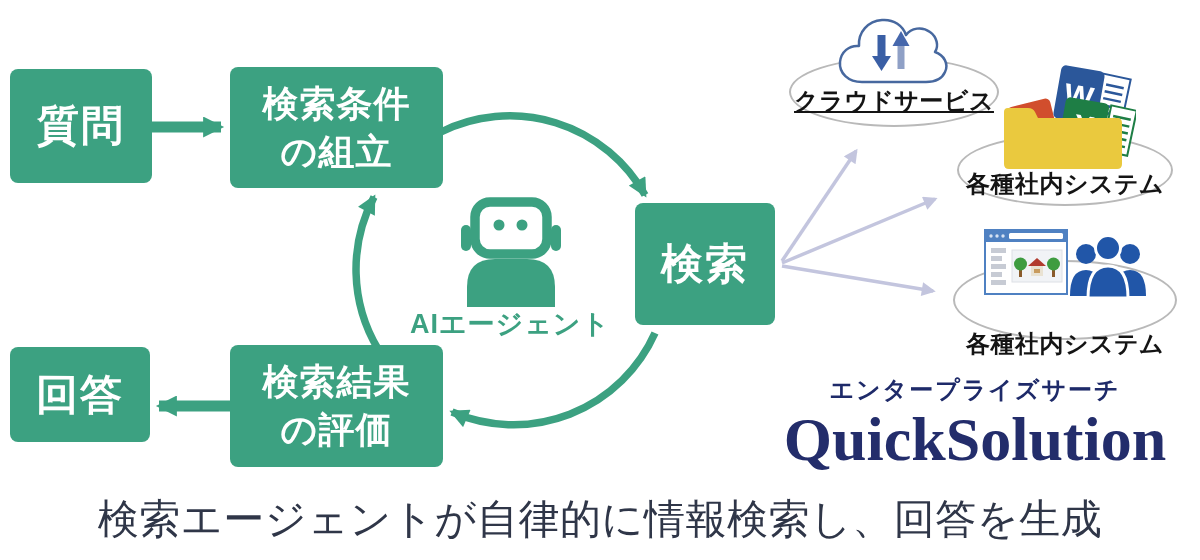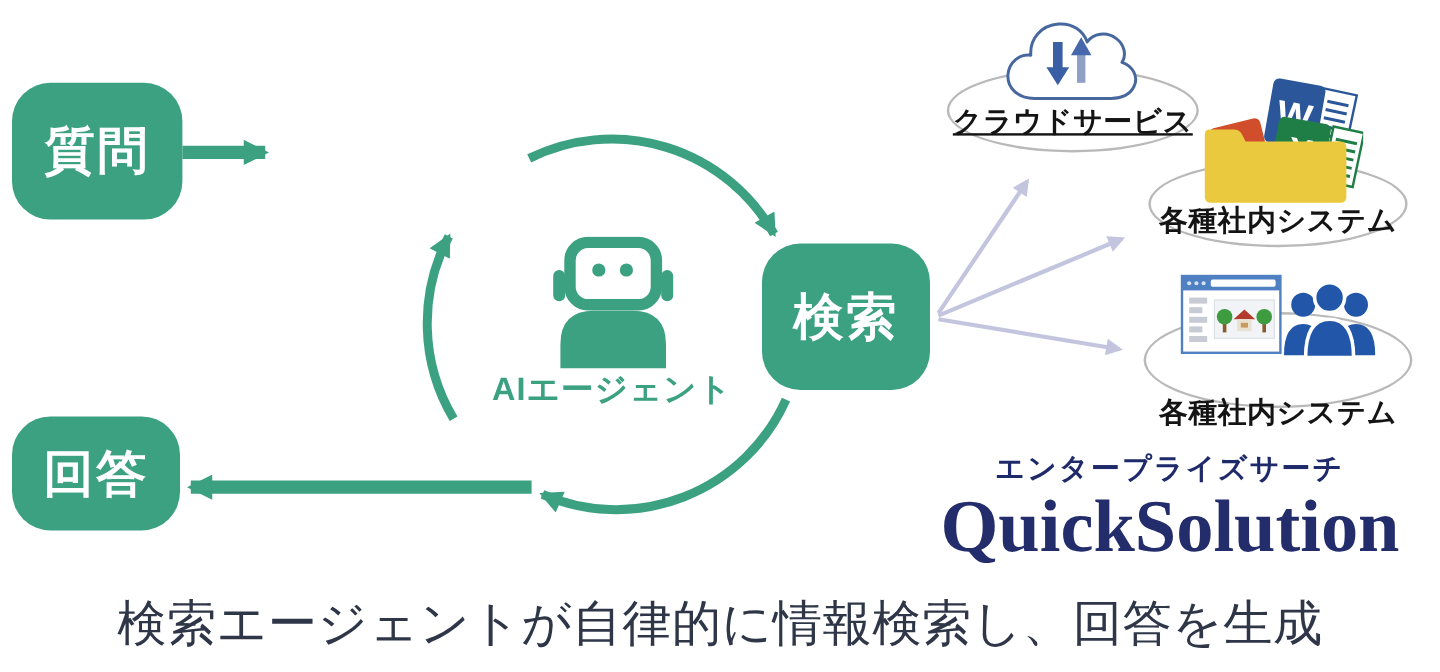--- a/index.html
+++ b/index.html
@@ -2,21 +2,21 @@
 <html><head>
 <meta charset="utf-8">
 <style>
   html,body{margin:0;padding:0;background:#fff;}
   #canvas{
     position:relative;width:1200px;height:560px;background:#ffffff;overflow:hidden;
     font-family:"Liberation Sans","DejaVu Sans",sans-serif;
   }
   #connectors{position:absolute;left:0;top:0;z-index:1;}
   .gbox{
-    position:absolute;z-index:2;background:#3CA181;border-radius:32px;
+    position:absolute;z-index:2;background:#3CA181;border-radius:8px;
     display:flex;flex-direction:column;align-items:center;justify-content:center;
     color:#ffffff;font-weight:700;text-align:center;line-height:1.32;
   }
   .gbox.single{font-size:42px;letter-spacing:2px;}
   .gbox.double{font-size:36px;letter-spacing:1px;}
   #box-question{left:10px;top:69px;width:142px;height:114px;}
   #box-conditions{left:230px;top:67px;width:213px;height:121px;}
   #box-search{left:635px;top:203px;width:140px;height:122px;text-align:center;}
   #box-answer{left:10px;top:347px;width:140px;height:95px;}
   #box-evaluation{left:230px;top:345px;width:213px;height:122px;}
@@ -78,22 +78,30 @@
     <path d="M655 333 A155 155 0 0 1 452 412" stroke="#3CA181" stroke-width="7.5" fill="none" marker-end="url(#mGreen)"></path>
     <path d="M378 349 A155 155 0 0 1 374 197" stroke="#3CA181" stroke-width="7.5" fill="none" marker-end="url(#mGreen)"></path>
     <path d="M782 261 L856 151" stroke="#C3C5DE" stroke-width="3.5" fill="none" marker-end="url(#mLav)"></path>
     <path d="M782 263 L935 199" stroke="#C3C5DE" stroke-width="3.5" fill="none" marker-end="url(#mLav)"></path>
     <path d="M782 266 L933 291" stroke="#C3C5DE" stroke-width="3.5" fill="none" marker-end="url(#mLav)"></path>
   </svg>
 
   <div id="box-question" class="gbox single">
     <span>質問</span>
   </div>
+  <div id="box-conditions" class="gbox double">
+    <span>検索条件</span>
+    <span>の組立</span>
+  </div>
   <div id="box-search" class="gbox single">
     <span>検索</span>
+  </div>
+  <div id="box-evaluation" class="gbox double">
+    <span>検索結果</span>
+    <span>の評価</span>
   </div>
   <div id="box-answer" class="gbox single">
     <span>回答</span>
   </div>
 
   <svg id="agent-icon" width="104" height="110" viewBox="0 0 104 110">
     <g fill="#3CA181">
       <rect x="2" y="28" width="10" height="26" rx="5"></rect>
       <rect x="92" y="28" width="10" height="26" rx="5"></rect>
       <rect x="16" y="5" width="72" height="52" rx="15" fill="#ffffff" stroke="#3CA181" stroke-width="9.5"></rect>

